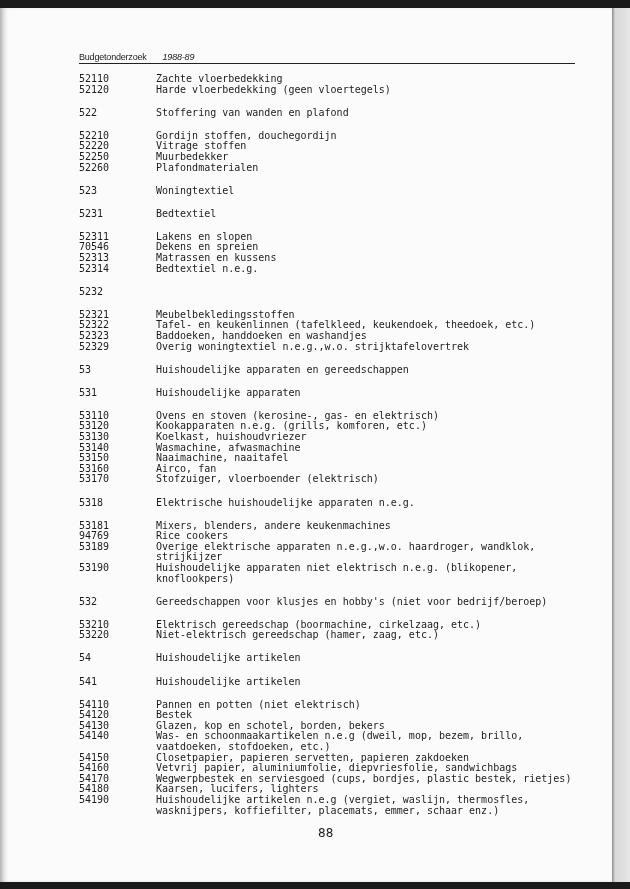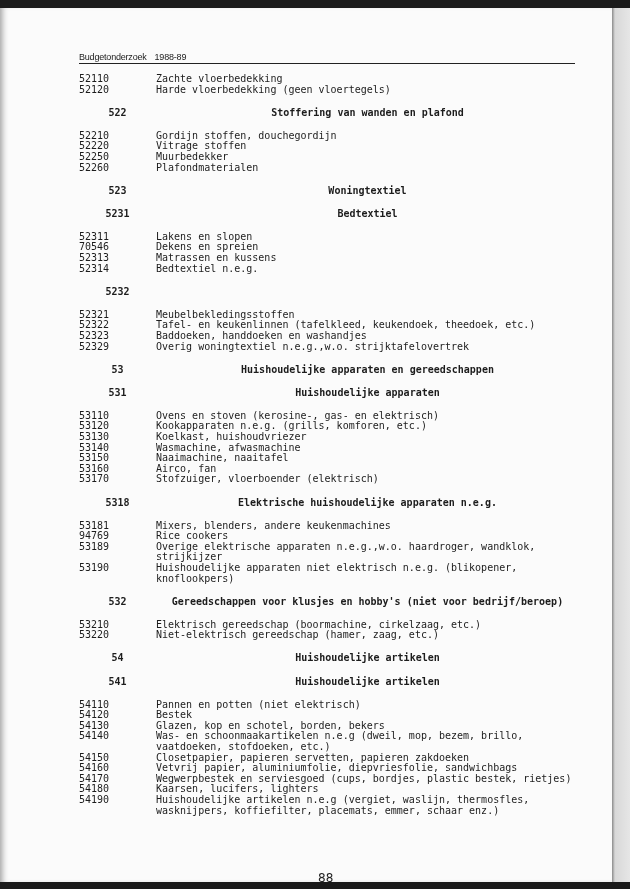--- a/index.html
+++ b/index.html
@@ -15,34 +15,34 @@
   .right-strip {
     position: absolute; left: 612px; top: 8px; width: 18px; height: 874px;
     background: linear-gradient(to right, #8a8a8a 0px, #d8d8d8 3px, #e6e6e6 100%);
   }
   .header {
     position: absolute; left: 79px; top: 44px; width: 496px; height: 11px;
     border-bottom: 1.5px solid #222;
     font-family: "Liberation Sans", sans-serif; font-size: 9px; color: #222;
     letter-spacing: -0.2px;
   }
-  .header .year { margin-left: 8px; }
+  .header .year { margin-left: 16px; font-style: italic; }
   .rows {
     position: absolute; left: 79px; top: 66px; width: 500px;
     font-family: "DejaVu Sans Mono", monospace; font-size: 10px; color: #1c1c1c;
     line-height: 10.6px;
   }
   .row { display: flex; }
   .row .code { width: 77px; flex: 0 0 77px; }
   .row .label { flex: 1; white-space: pre-wrap; }
   .gap { height: 12.5px; }
-  .bold { font-weight: bold; text-align: center; }
+  .bold { font-weight: normal; }
   .pagenum {
     position: absolute; left: 318px; top: 818px;
-    font-family: "DejaVu Sans", sans-serif; font-size: 12px; color: #222; margin-top: 45px;
+    font-family: "DejaVu Sans", sans-serif; font-size: 12px; color: #222;
   }
 </style>
 </head>
 <body>
 
 <div class="page">
   <div class="header">
     <span>Budgetonderzoek</span><span class="year">1988-89</span>
   </div>
 

